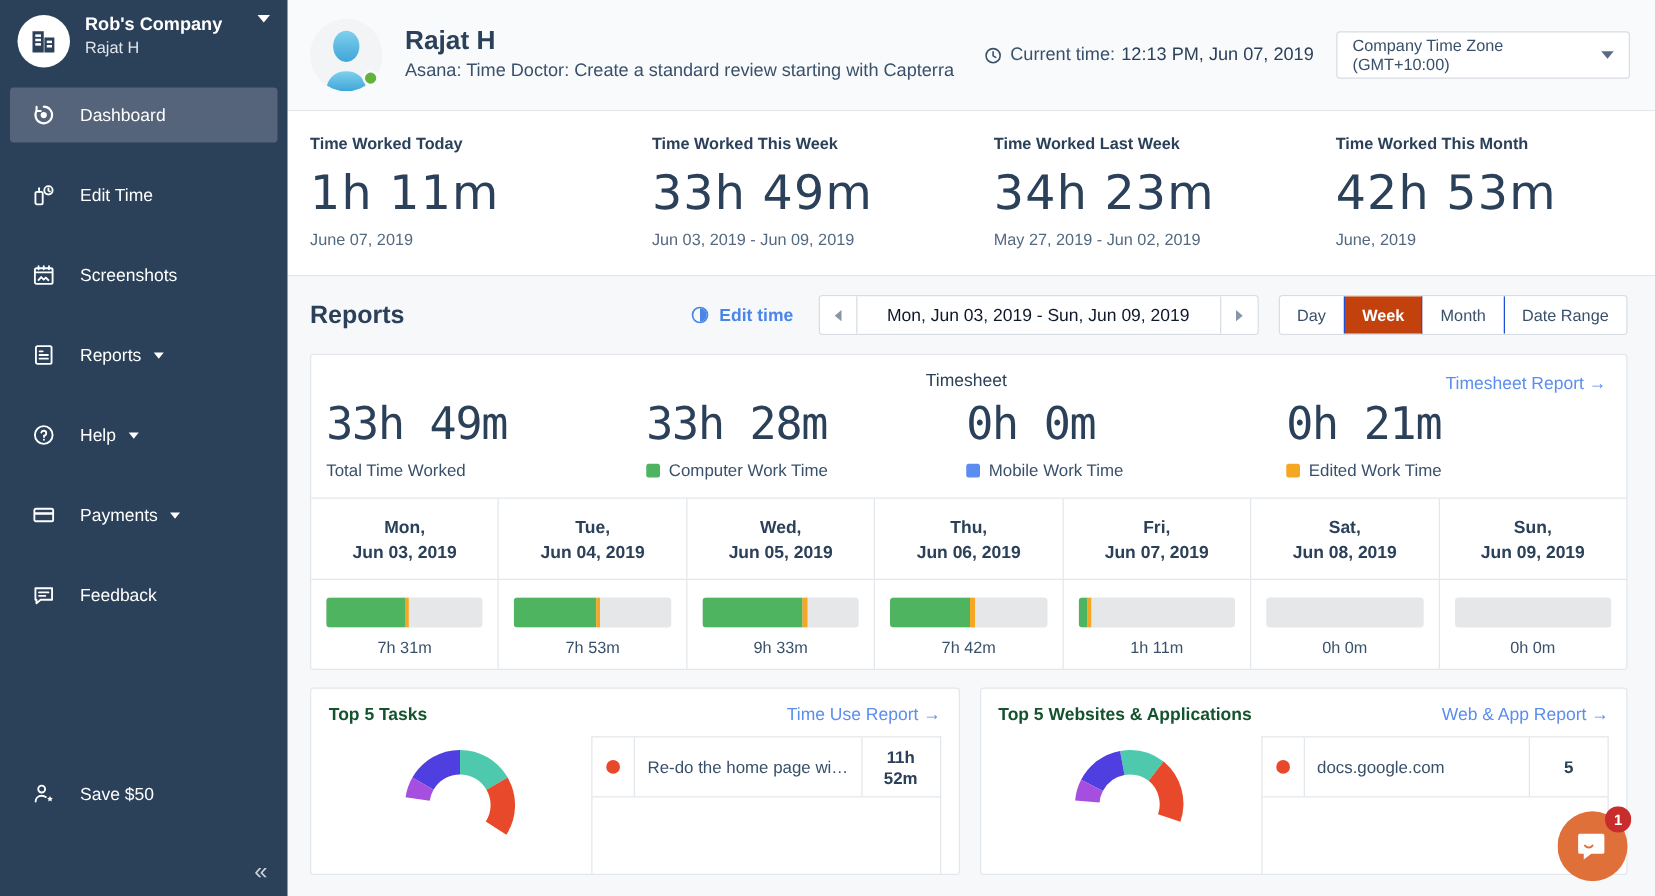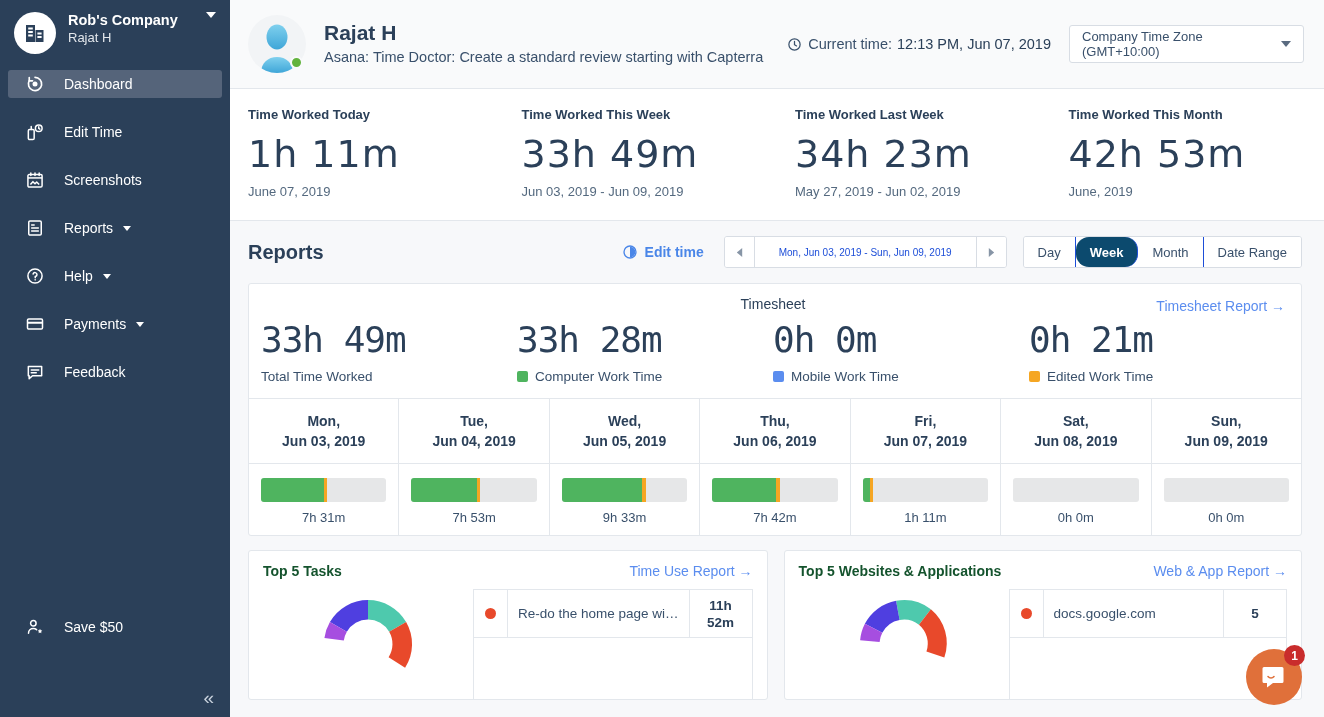--- a/index.html
+++ b/index.html
@@ -42,21 +42,21 @@
   .caret-down {
     width: 0; height: 0;
     border-left: 5px solid transparent;
     border-right: 5px solid transparent;
     border-top: 6px solid #ffffff;
     margin-left: 6px; flex: 0 0 auto;
   }
   .nav { margin-top: 2px; }
   .nav-item {
     display: flex; align-items: center;
-    height: 28px;
+    height: 44px;
     margin: 0 8px 20px 8px;
     padding-left: 14px;
     border-radius: 3px;
     cursor: pointer;
   }
   .nav-item.active { background: #55647a; }
   .nav-ico {
     width: 26px; height: 26px; flex: 0 0 26px;
     display: flex; align-items: center; justify-content: center;
   }
@@ -184,36 +184,36 @@
     overflow: hidden; margin-right: 16px;
   }
   .dr-arrow {
     width: 30px; display: flex; align-items: center; justify-content: center;
     cursor: pointer; background: #fff;
   }
   .dr-arrow.left { border-right: 1px solid #d8dde4; }
   .dr-arrow.right { border-left: 1px solid #d8dde4; }
   .dr-label {
     display: flex; align-items: center; padding: 0 24px;
-    font-size: 10px; color: #1d4ed8; white-space: nowrap;
+    font-size: 14px; color: #0f172a; white-space: nowrap;
     cursor: pointer;
   }
   .seg {
     display: flex; height: 32px;
     border: 1px solid #d8dde4; border-radius: 3px;
     overflow: hidden; background: #fff;
   }
   .seg-btn {
     display: flex; align-items: center; justify-content: center;
     padding: 0 14px; font-size: 13px; color: #39506b;
     border-right: 1px solid #1d4ed8; cursor: pointer;
     background: #fff; white-space: nowrap;
   }
   .seg-btn:last-child { border-right: none; }
-  .seg-btn.active { background: #0c4a6e; color: #ffffff; font-weight: bold; border-radius: 13px; }
+  .seg-btn.active { background: #c2410c; color: #ffffff; font-weight: bold; }
 
   
   .panel-wrap { padding: 0 22px 0 18px; flex: 1 1 auto; overflow: hidden; }
   .card {
     background: #ffffff; border: 1px solid #e3e7ec; border-radius: 3px;
   }
   .timesheet-card { }
   .ts-top { padding: 12px 16px 14px 12px; position: relative; }
   .ts-title {
     font-size: 14px; font-weight: normal; color: #2b4059; margin-bottom: 6px; text-align: center;

